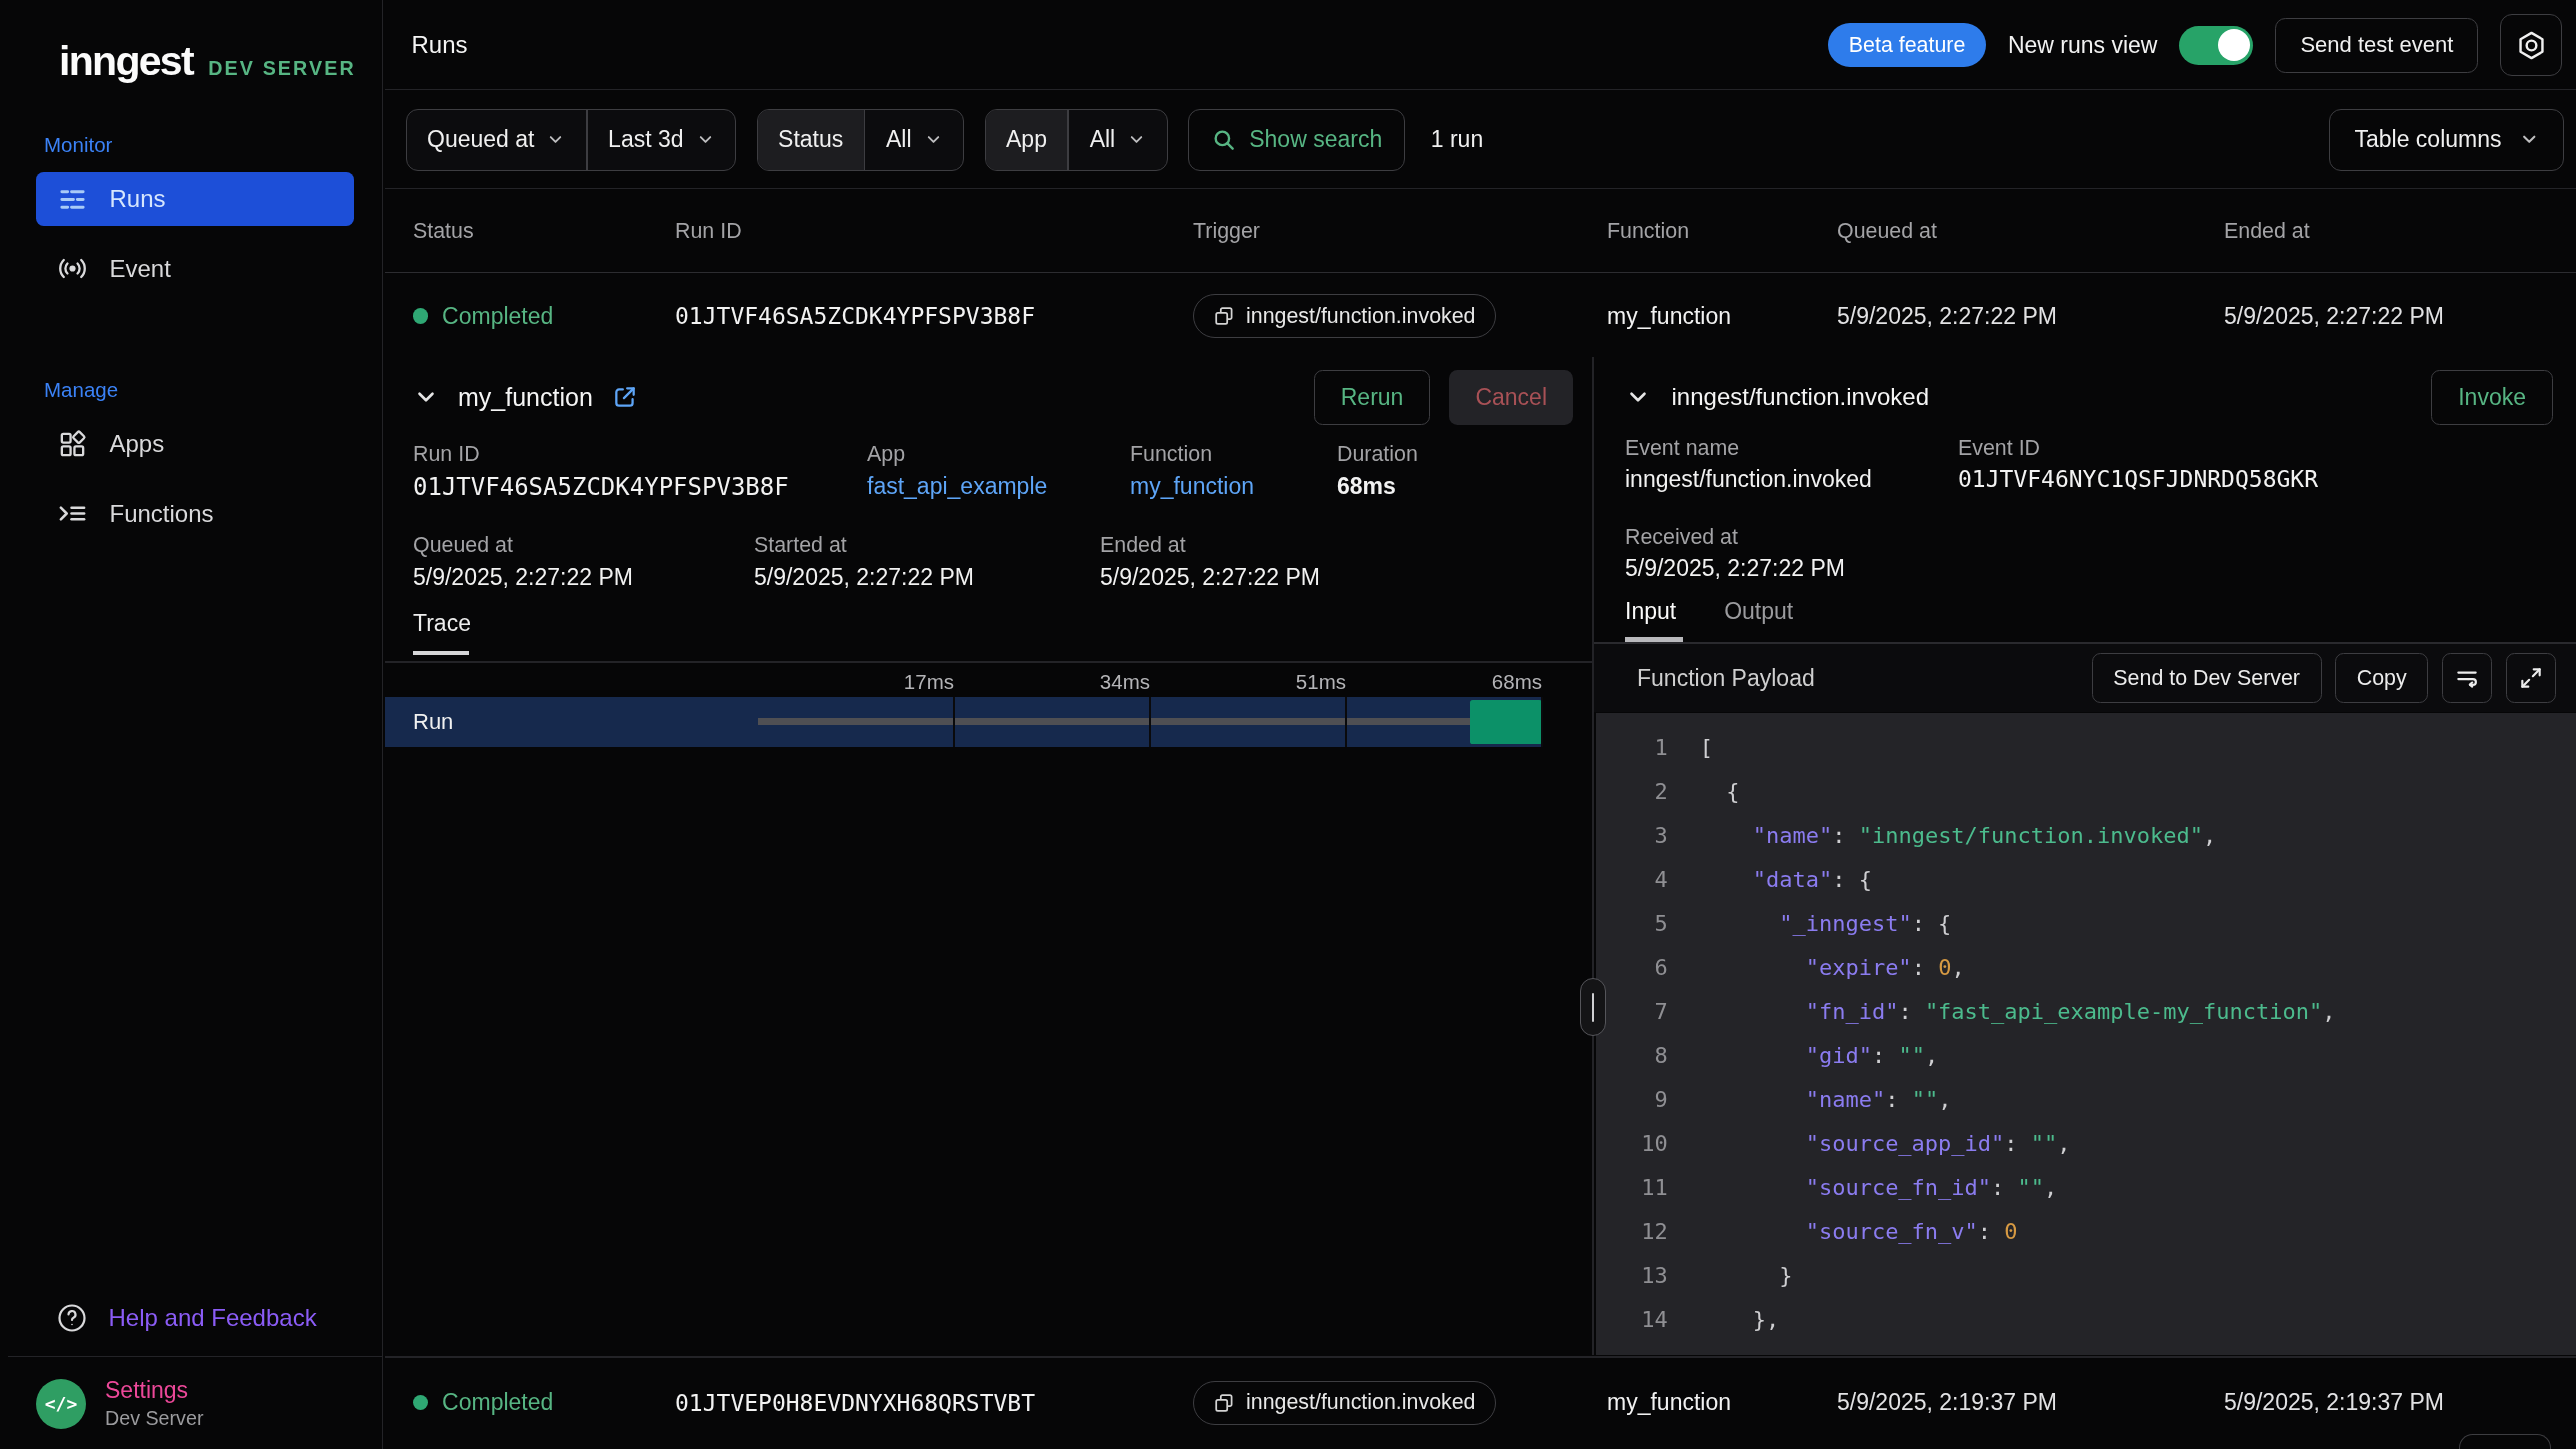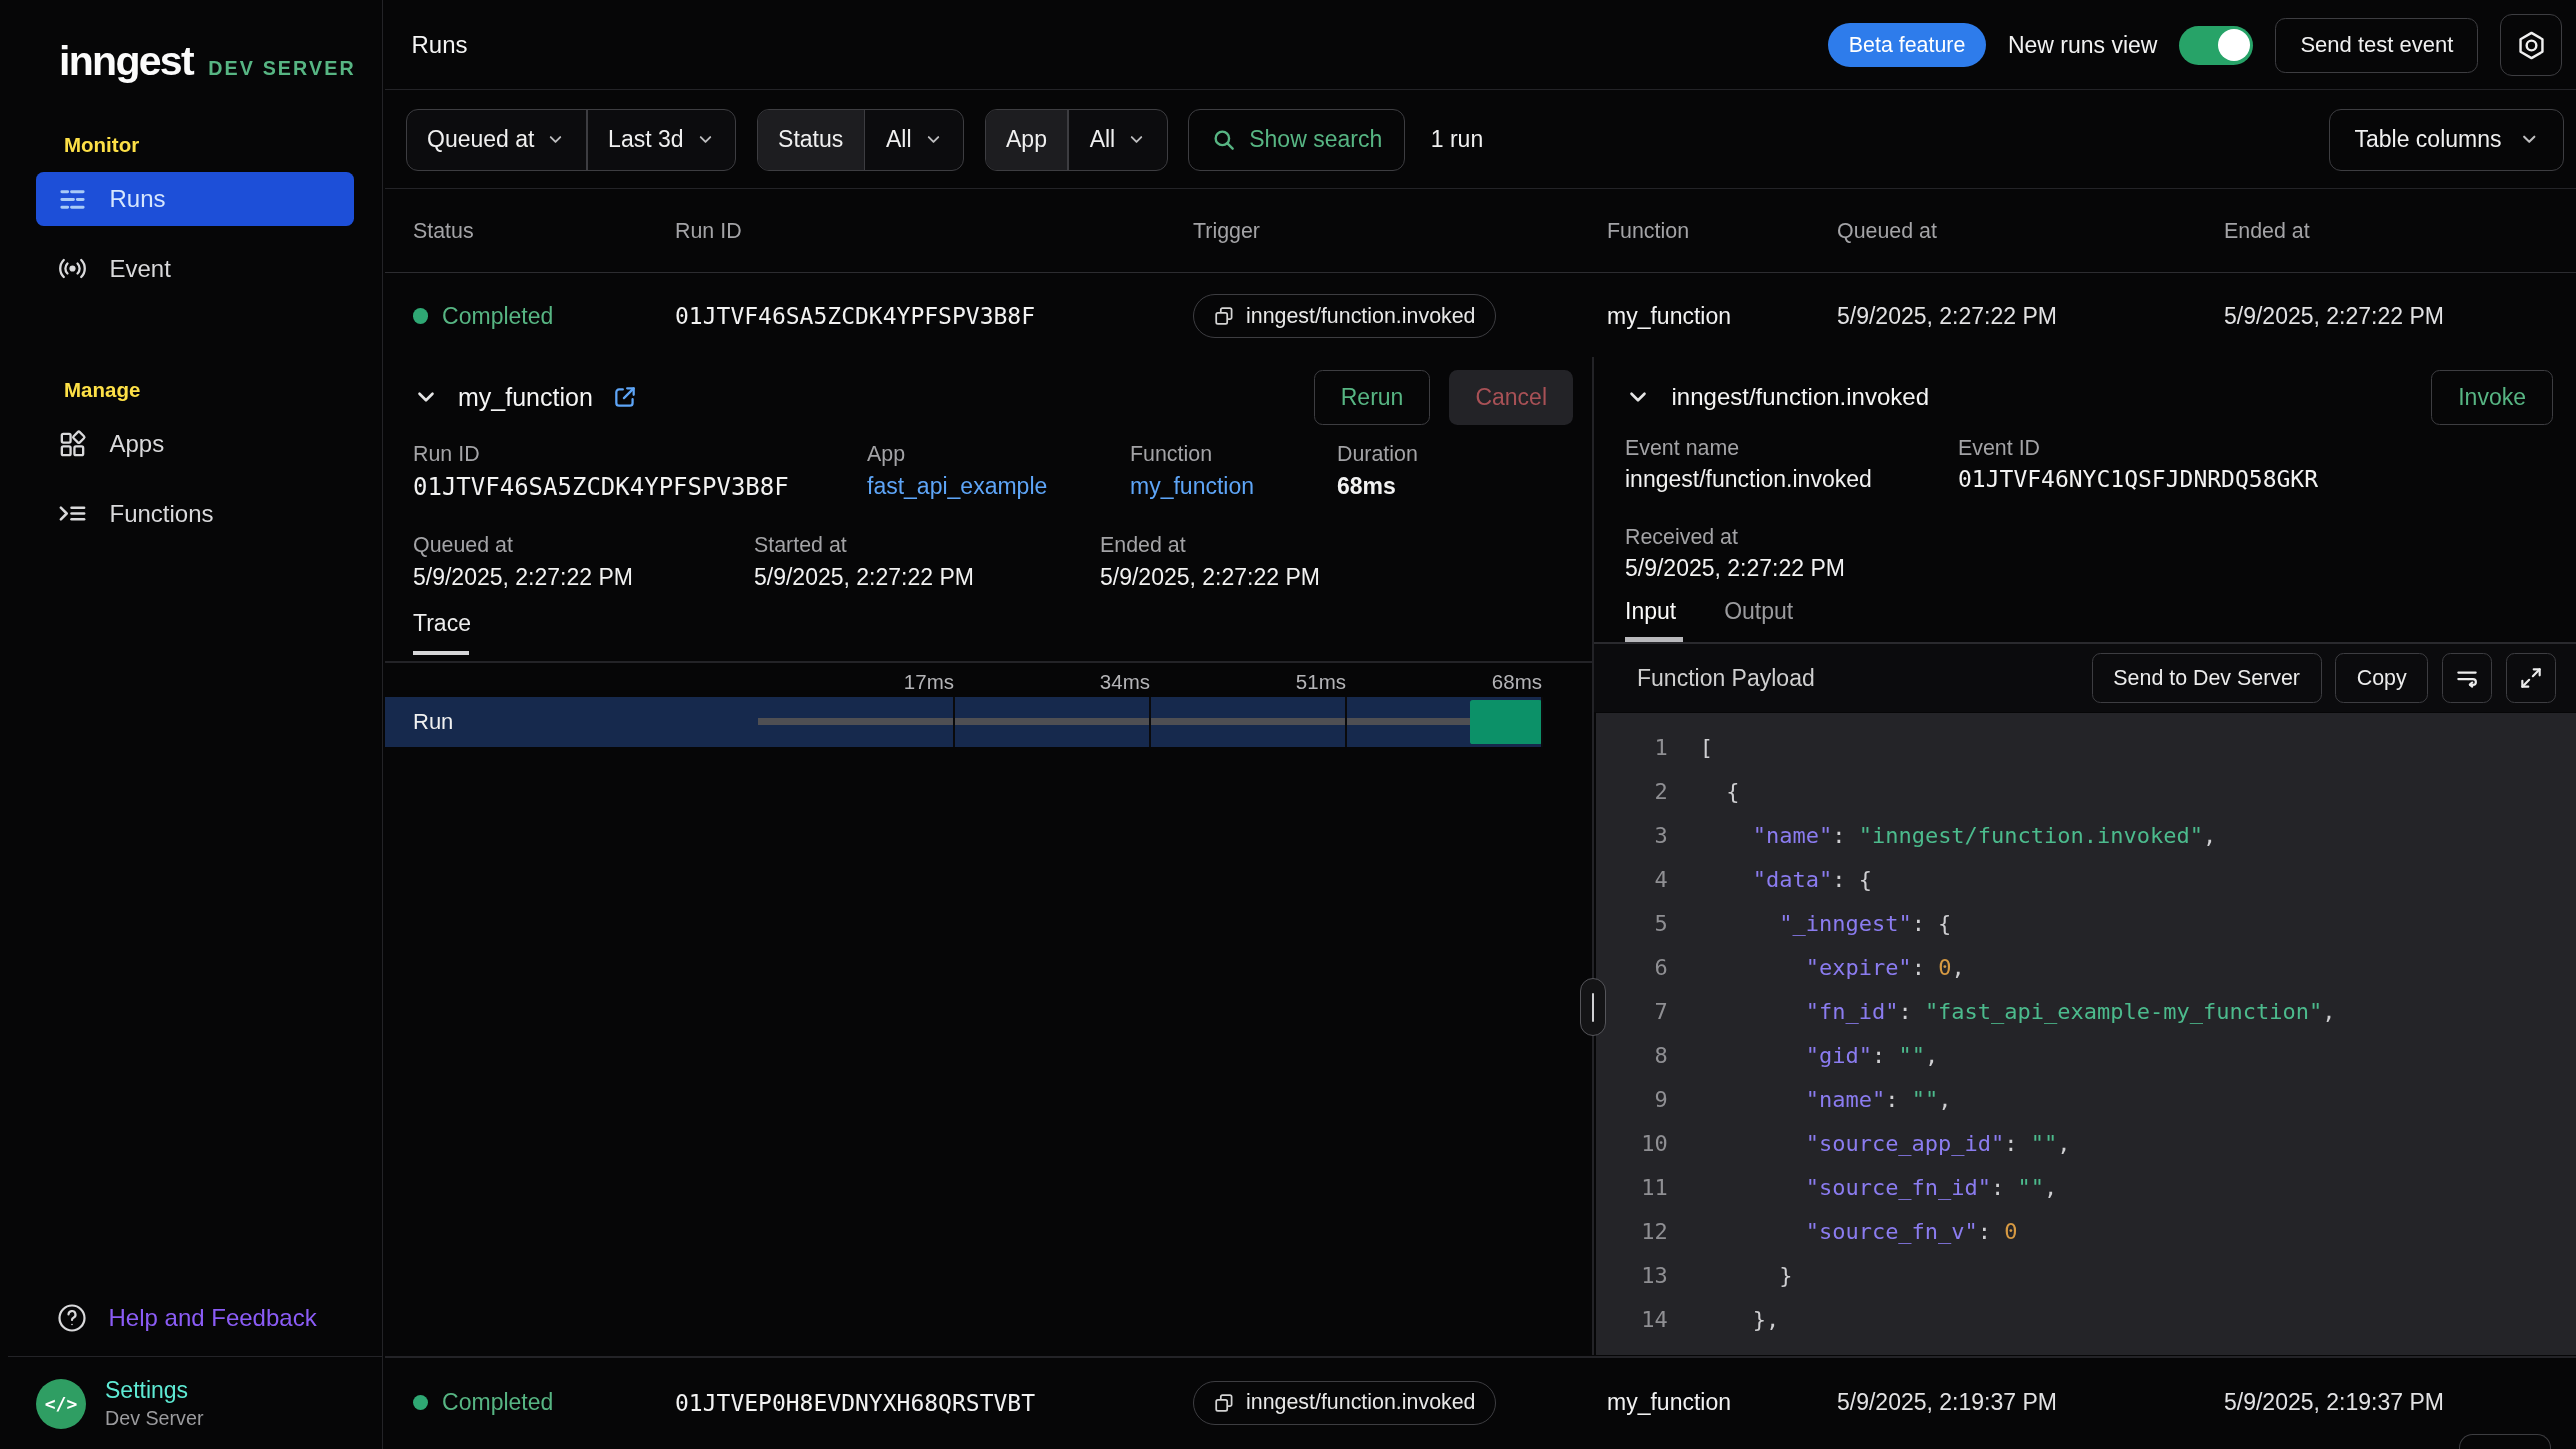--- a/index.html
+++ b/index.html
@@ -9,30 +9,30 @@
 
   .app { position:relative; width:2576px; height:1450px; background:#060607; overflow:hidden; }
 
   
   .sidebar { position:absolute; left:0; top:0; width:383px; height:1450px; background:#060607; border-right:1.7px solid #232327; display:flex; flex-direction:column;padding-left:8px; }
   .logo-row { display:flex; align-items:baseline; gap:15.4px; padding:38px 0 0 51px; }
   .logo-word { font-size:41px; font-weight:800; letter-spacing:-1.7px; color:#fbfbfb; }
   .logo-tag { font-size:19.7px; font-weight:600; letter-spacing:2.1px; color:#57b583; }
   .ws-select { margin:56px 0 0 28px; width:326px; height:53px; background:#2b2b2e; border:0.9px solid #343438; border-radius:10.3px; display:flex; align-items:center; padding:0 19px; color:#8f8f93; font-size:23px; }
   .ws-select .grow { flex:1; }
-  .nav-label { margin:48px 0 0 56px; font-size:20.5px; color:#fde047;font-weight:bold; }
+  .nav-label { margin:48px 0 0 36px; font-size:20.5px; color:#3b82f6; }
   .nav-label.second { margin-top:82px; }
   .nav-item { margin:15.4px 28px 0 28px; height:54px; border-radius:7.7px; display:flex; align-items:center; gap:22px; padding:0 20.5px; font-size:24px; color:#d9d9db; }
   .nav-item.active { background:#1d4fd8; color:#d6e6fd; }
   .nav-item .nicon { width:31px; height:31px; display:flex; }
   .sb-spacer { flex:1; }
   .help-item { display:flex; align-items:center; gap:20.5px; margin:0 0 22px 48px; font-size:24px; color:#8b5cf6; }
   .sb-footer { border-top:1.7px solid #232327; height:94px; display:flex; align-items:center; padding-left:28px; gap:19px; }
   .avatar { width:50px; height:50px; border-radius:50%; background:#2f9e63; display:flex; align-items:center; justify-content:center; color:#fff; font-family:"DejaVu Sans Mono",monospace; font-size:18px; font-weight:bold; }
-  .sb-settings-title { font-size:23px; color:#5eead4; }
+  .sb-settings-title { font-size:23px; color:#ec4899; }
   .sb-settings-sub { font-size:19.7px; color:#9b9b9e; margin-top:3.4px; }
 
   
   .main { position:absolute; left:385px; top:0; right:0; bottom:0; }
   .topbar { position:absolute; left:0; right:0; top:0; height:90px; border-bottom:1.7px solid #232327; display:flex; align-items:center; padding-left:26.5px; }
   .topbar-title { font-size:24px; color:#f5f5f5; }
   .topbar-right { position:absolute; right:13.7px; top:0; height:90px; display:flex; align-items:center; gap:22px; }
   .beta-pill { background:#2e7ceb; color:#fff; font-size:21.4px; height:44px; border-radius:22px; display:flex; align-items:center; padding:0 20.5px;text-align:right; }
   .toggle-label { font-size:23px; color:#f2f2f2; }
   .toggle { width:74px; height:39px; border-radius:19.7px; background:#27a368; position:relative; }

